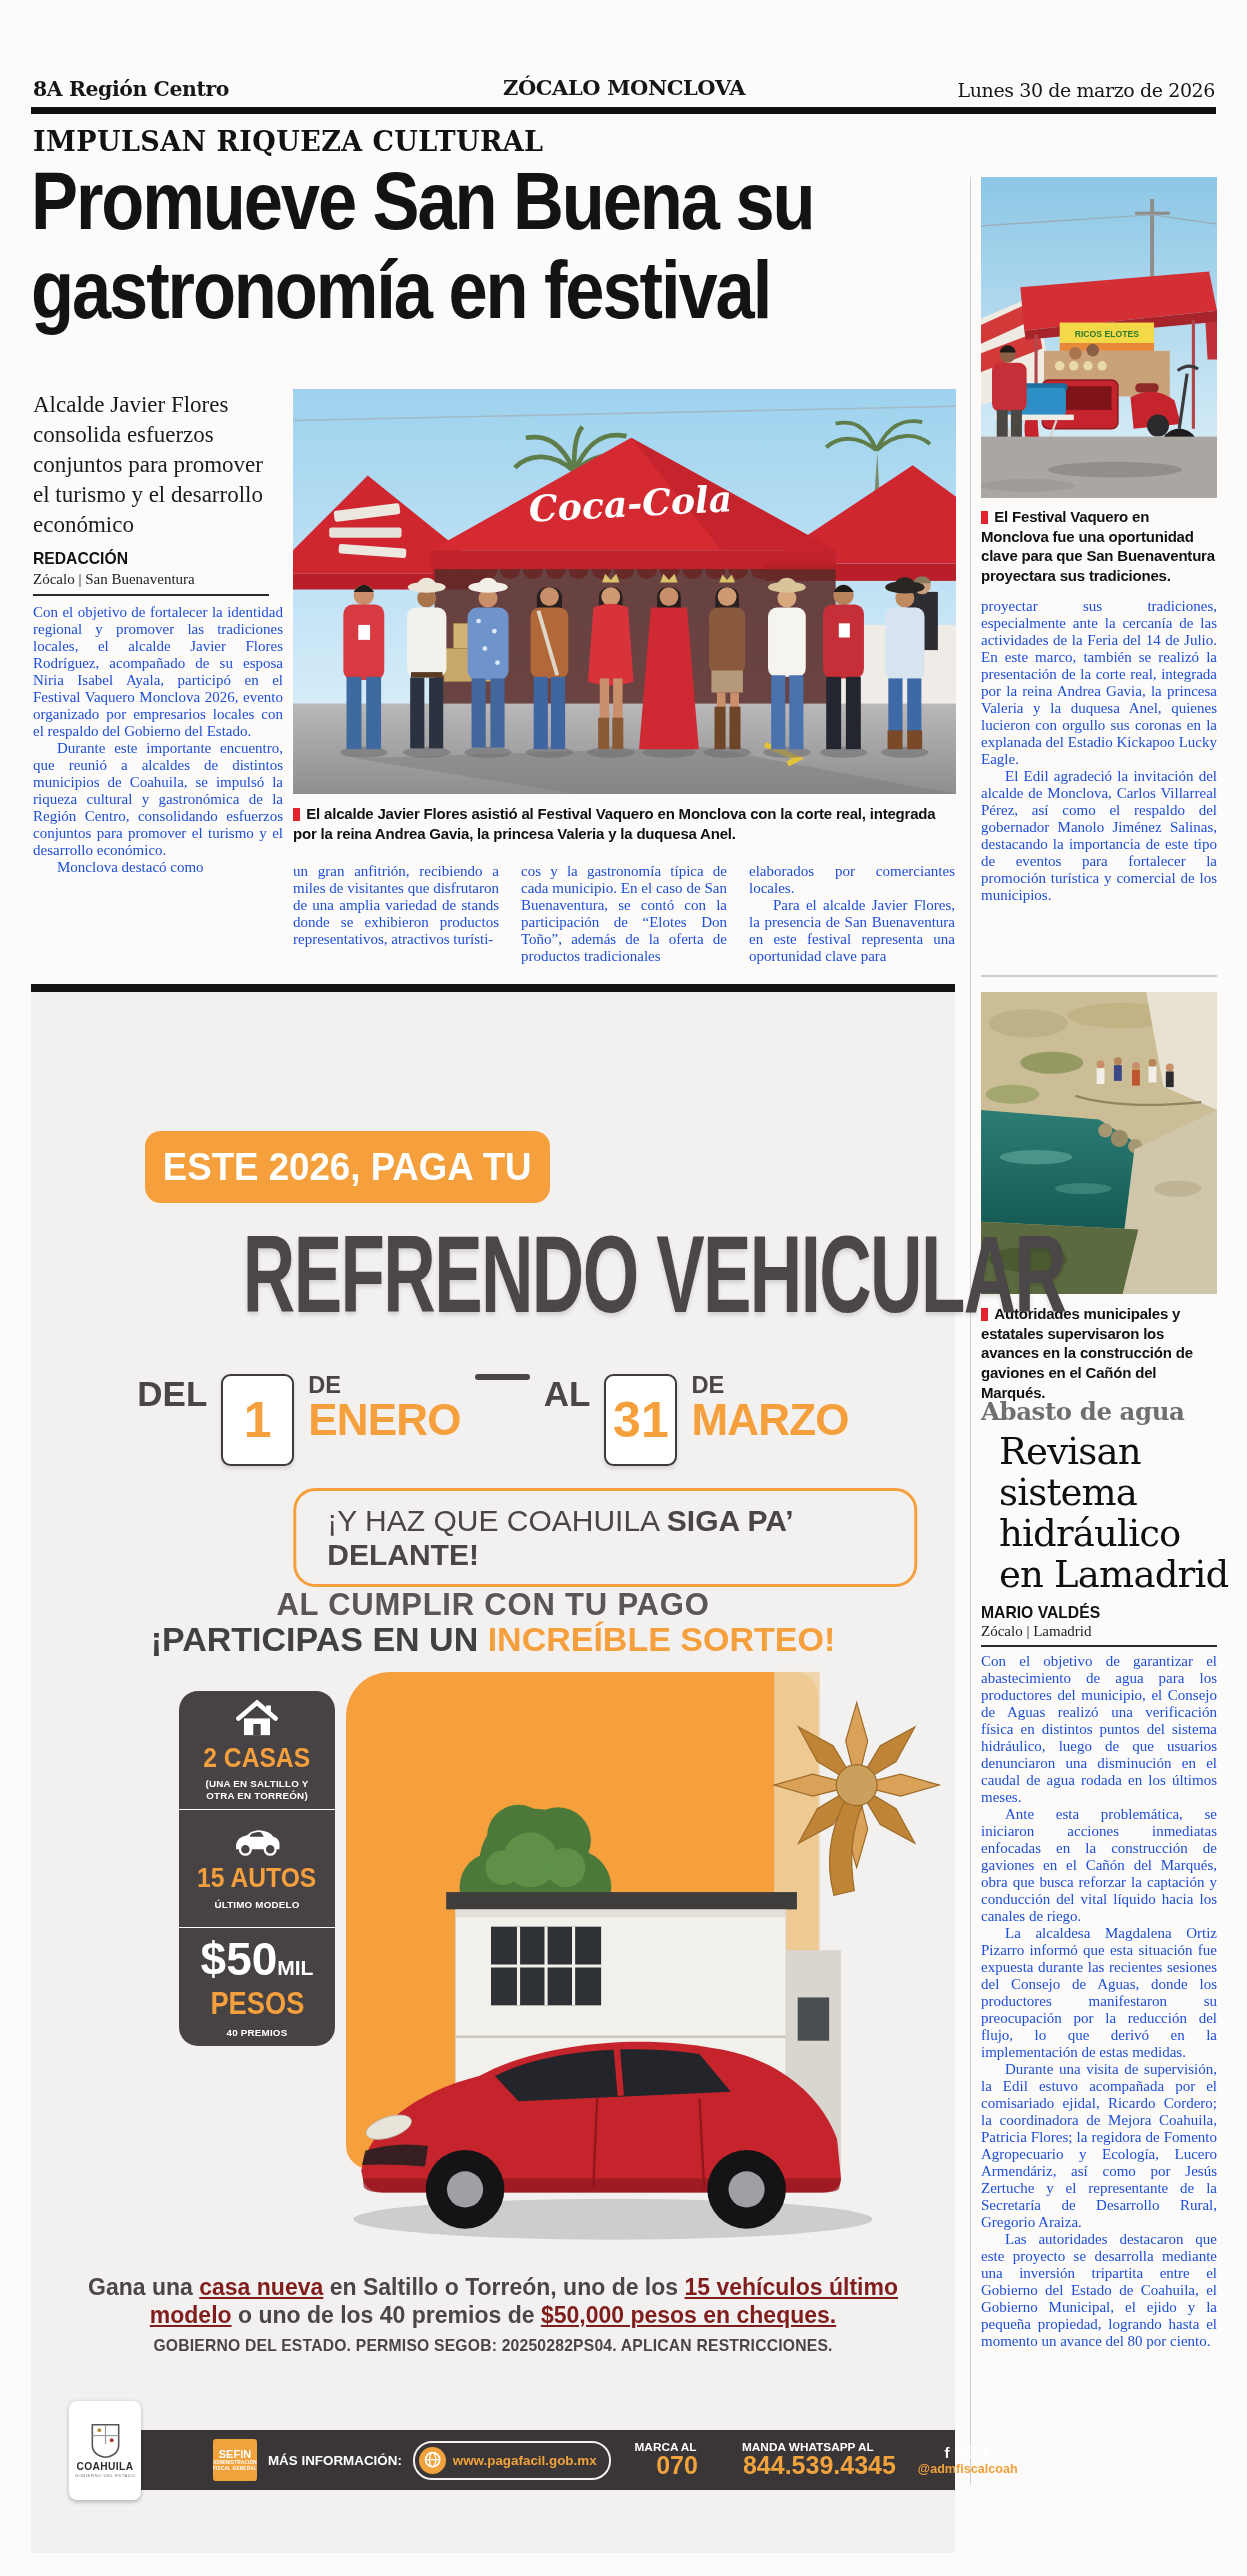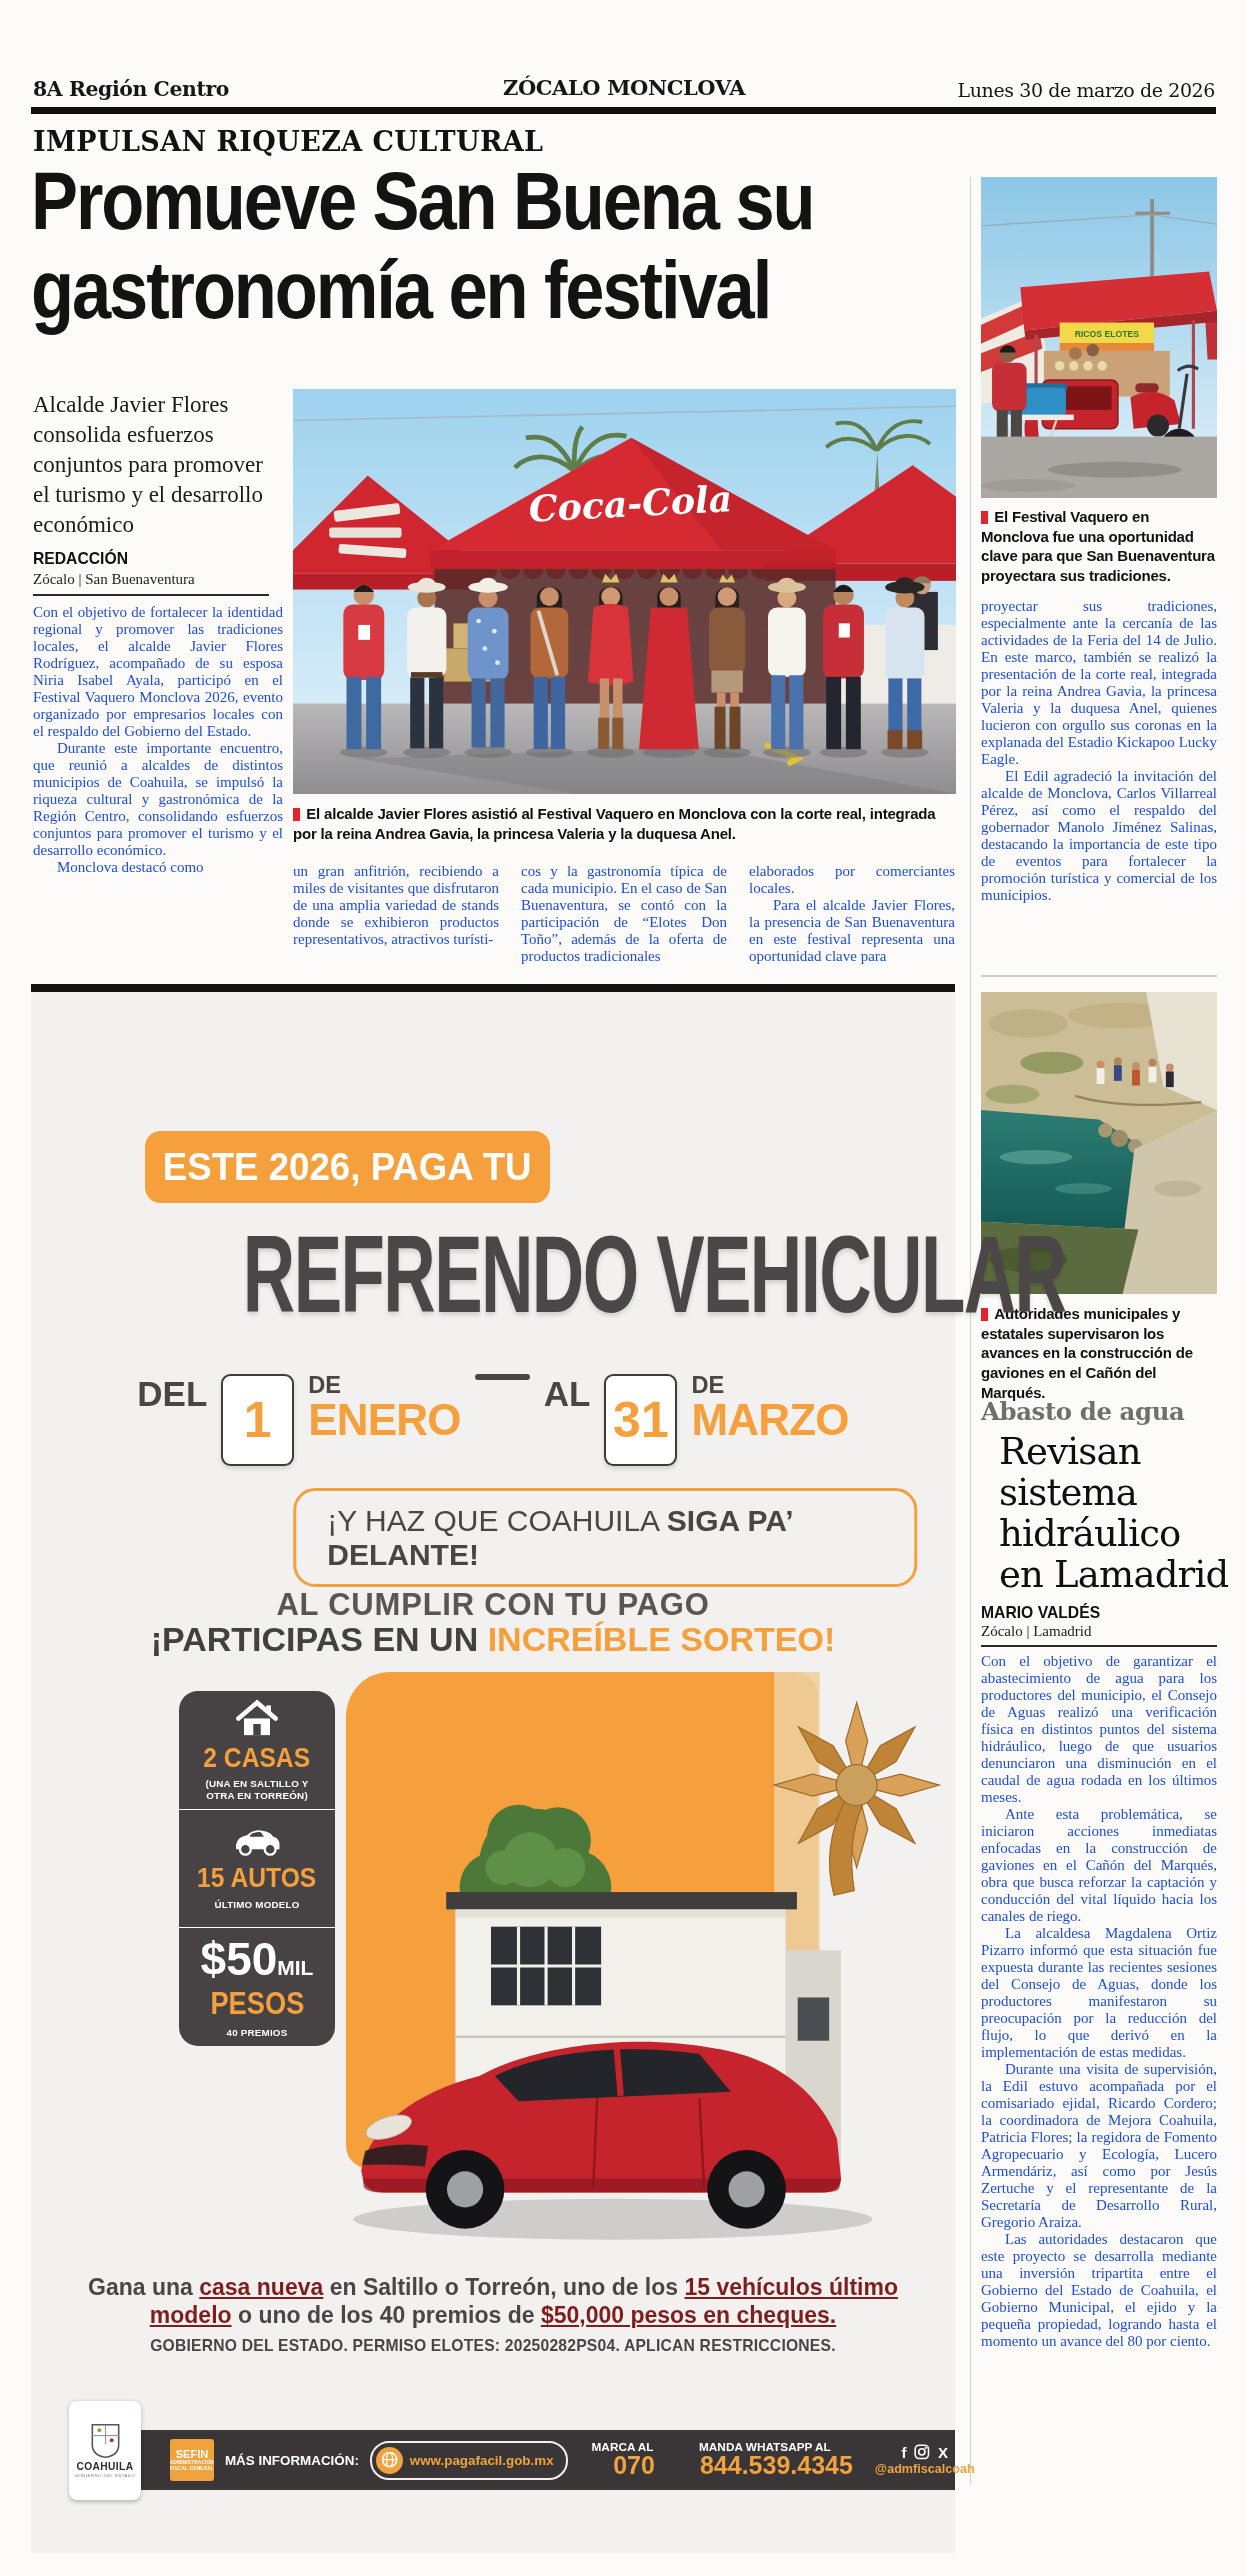--- a/index.html
+++ b/index.html
@@ -71,21 +71,21 @@
   .fine .org{color:#7f1d1d;text-decoration:underline;}
   .permit{font-family:"Liberation Sans",sans-serif;font-weight:700;font-size:15.7px;color:#4A4547;
           text-align:center;letter-spacing:0.2px;}
   
   .fbar{background:#3A3637;display:flex;align-items:center;gap:11px;padding-left:68px;box-sizing:border-box;}
   .fcard{background:#fff;border-radius:7.9px;box-shadow:0 1.6px 4.7px rgba(0,0,0,.25);
          display:flex;flex-direction:column;align-items:center;justify-content:center;gap:1.6px;}
   .fcard .t{font-family:"Liberation Sans",sans-serif;font-weight:900;font-size:10.2px;color:#2b2b2b;letter-spacing:0.4px;}
   .fcard .s{font-family:"Liberation Sans",sans-serif;font-size:4.3px;color:#777;letter-spacing:0.5px;}
   .sefin{background:#F0A23C;border-radius:3.1px;width:75px;height:42px;display:flex;flex-direction:column;
-         align-items:center;justify-content:center;color:#fff;font-family:"Liberation Sans",sans-serif;}
+         align-items:center;justify-content:center;color:#fff;font-family:"Liberation Sans",sans-serif;margin-left:43px;}
   .sefin .a{font-weight:900;font-size:11px;line-height:11px;}
   .sefin .b{font-weight:700;font-size:4.7px;line-height:5.5px;text-align:center;letter-spacing:0.2px;}
   .flabel{font-family:"Liberation Sans",sans-serif;font-weight:800;font-size:13.4px;color:#fff;white-space:nowrap;}
   .fpill{border:2px solid #f2f0f0;border-radius:19px;height:35px;display:flex;align-items:center;
          gap:7px;padding:0 12.6px 0 3.9px;}
   .fpill .url{font-family:"Liberation Sans",sans-serif;font-weight:800;font-size:13.4px;color:#F0A23C;white-space:nowrap;}
   .fglobe{width:27px;height:27px;border-radius:50%;background:#F0A23C;display:flex;align-items:center;justify-content:center;}
   .fsep{width:0.8px;height:44px;background:#6e696a;}
   .fnum-blk{display:flex;flex-direction:column;align-items:center;line-height:1;}
   .fnum-blk .l{font-family:"Liberation Sans",sans-serif;font-weight:800;font-size:11.8px;color:#fff;white-space:nowrap;}
@@ -588,21 +588,21 @@
     <div class="prize-sec">
       <div><span class="prize-amount" style="font-size:46px;">$50</span><span class="prize-amount" style="font-size:21px;">MIL</span></div>
       <div class="prize-title" style="font-size:31px;">PESOS</div>
       <div class="prize-sub">40 PREMIOS</div>
     </div>
   </div>
 
   <div class="abs fine" style="left:76px;top:2274px;width:834px;">
     <span>Gana una </span><span class="org">casa nueva</span><span> en Saltillo o Torreón, uno de los </span><span class="org">15 vehículos último modelo</span><span> o uno de los 40 premios de </span><span class="org">$50,000 pesos en cheques.</span>
   </div>
-  <div class="abs permit" style="left:76px;top:2337px;width:834px;">GOBIERNO DEL ESTADO. PERMISO ELOTES: 20250282PS04. APLICAN RESTRICCIONES.</div>
+  <div class="abs permit" style="left:76px;top:2337px;width:834px;">GOBIERNO DEL ESTADO. PERMISO SEGOB: 20250282PS04. APLICAN RESTRICCIONES.</div>
 
   <div class="abs fbar" style="left:102px;top:2430px;width:853px;height:60px;">
     <div class="sefin">
       <div class="a">SEFIN</div>
       <div class="b">ADMINISTRACIÓN FISCAL GENERAL</div>
     </div>
     <div class="flabel">MÁS INFORMACIÓN:</div>
     <div class="fpill">
       <div class="fglobe">
         <svg width="17.3" height="17.3" viewBox="0 0 22 22">

